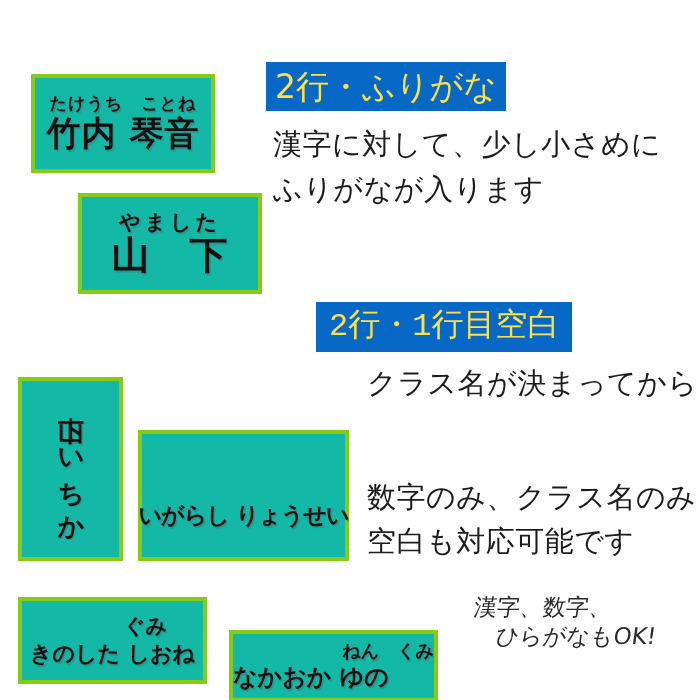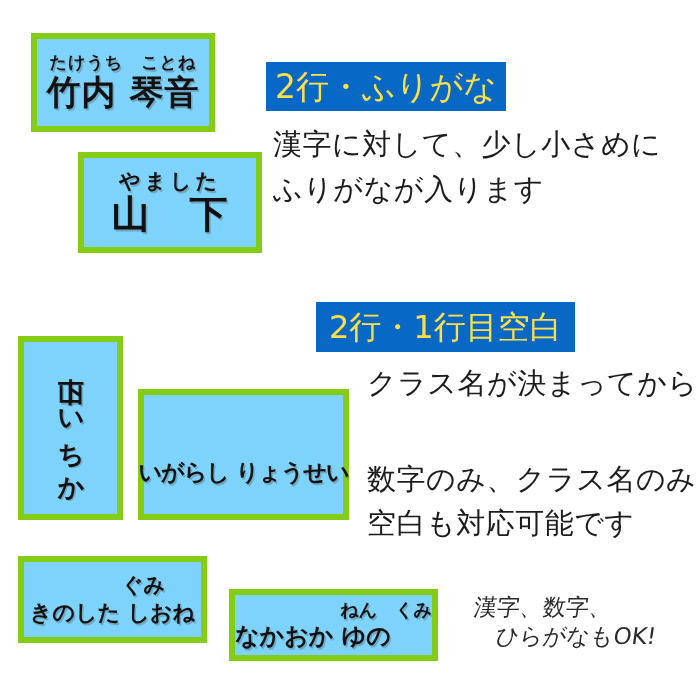--- a/index.html
+++ b/index.html
@@ -11,26 +11,27 @@
     position:relative;
     width:700px;height:700px;
     background:#fff;
     overflow:hidden;
     font-family:"DejaVu Sans","Liberation Sans",sans-serif;
     color:var(--ink);
   }
   
   .label-box{
     position:absolute;
-    background:#7dd3fc;
-    border:6px solid #84cc16;
+    background:#14b8a6;
+    border:4px solid #84cc16;
     box-sizing:border-box;
     display:flex;
     flex-direction:column;
     align-items:center;
+    margin-top:41px;
   }
   .stitch{
     font-weight:bold;
     color:#111;
     text-shadow:1.5px 1.5px 0 rgba(90,90,90,0.35);
     white-space:nowrap;
     line-height:1.15;
   }
   .furigana-line{font-size:17px;letter-spacing:1px;}
   .kanji-line{font-size:34px;letter-spacing:1px;}
@@ -61,33 +62,33 @@
   #box-nakaoka .name-line{font-size:24px;text-align:left;margin-top:2px;}
   
   .banner{
     position:absolute;
     background:var(--banner-blue);
     color:#fde047;
     white-space:nowrap;
     display:inline-block;
   }
   #banner-furigana{left:266px;top:62px;height:49px;line-height:49px;font-size:33px;padding:0 9px;}
-  #banner-blank{left:316px;top:302px;height:50px;line-height:50px;font-size:32px;padding:0 13px;}
+  #banner-blank{left:316px;top:302px;height:50px;line-height:50px;font-size:32px;padding:0 13px;font-family:Liberation Mono, monospace;}
   
   .desc{
     position:absolute;
     font-size:29px;
     line-height:45px;
     letter-spacing:0.5px;
     color:#1c1c1c;
     white-space:nowrap;
   }
   #desc-furigana{left:273px;top:122px;}
   #desc-handwrite{left:367px;top:361px;line-height:44px;}
-  #desc-options{left:367px;top:460px;line-height:44px;font-family:Liberation Mono, monospace;}
+  #desc-options{left:367px;top:475px;line-height:44px;}
   
   #note{
     position:absolute;
     left:472px;top:593px;
     font-size:23px;
     line-height:29px;
     color:#2a2a2a;
     transform:skewX(-8deg);
     white-space:nowrap;
   }

